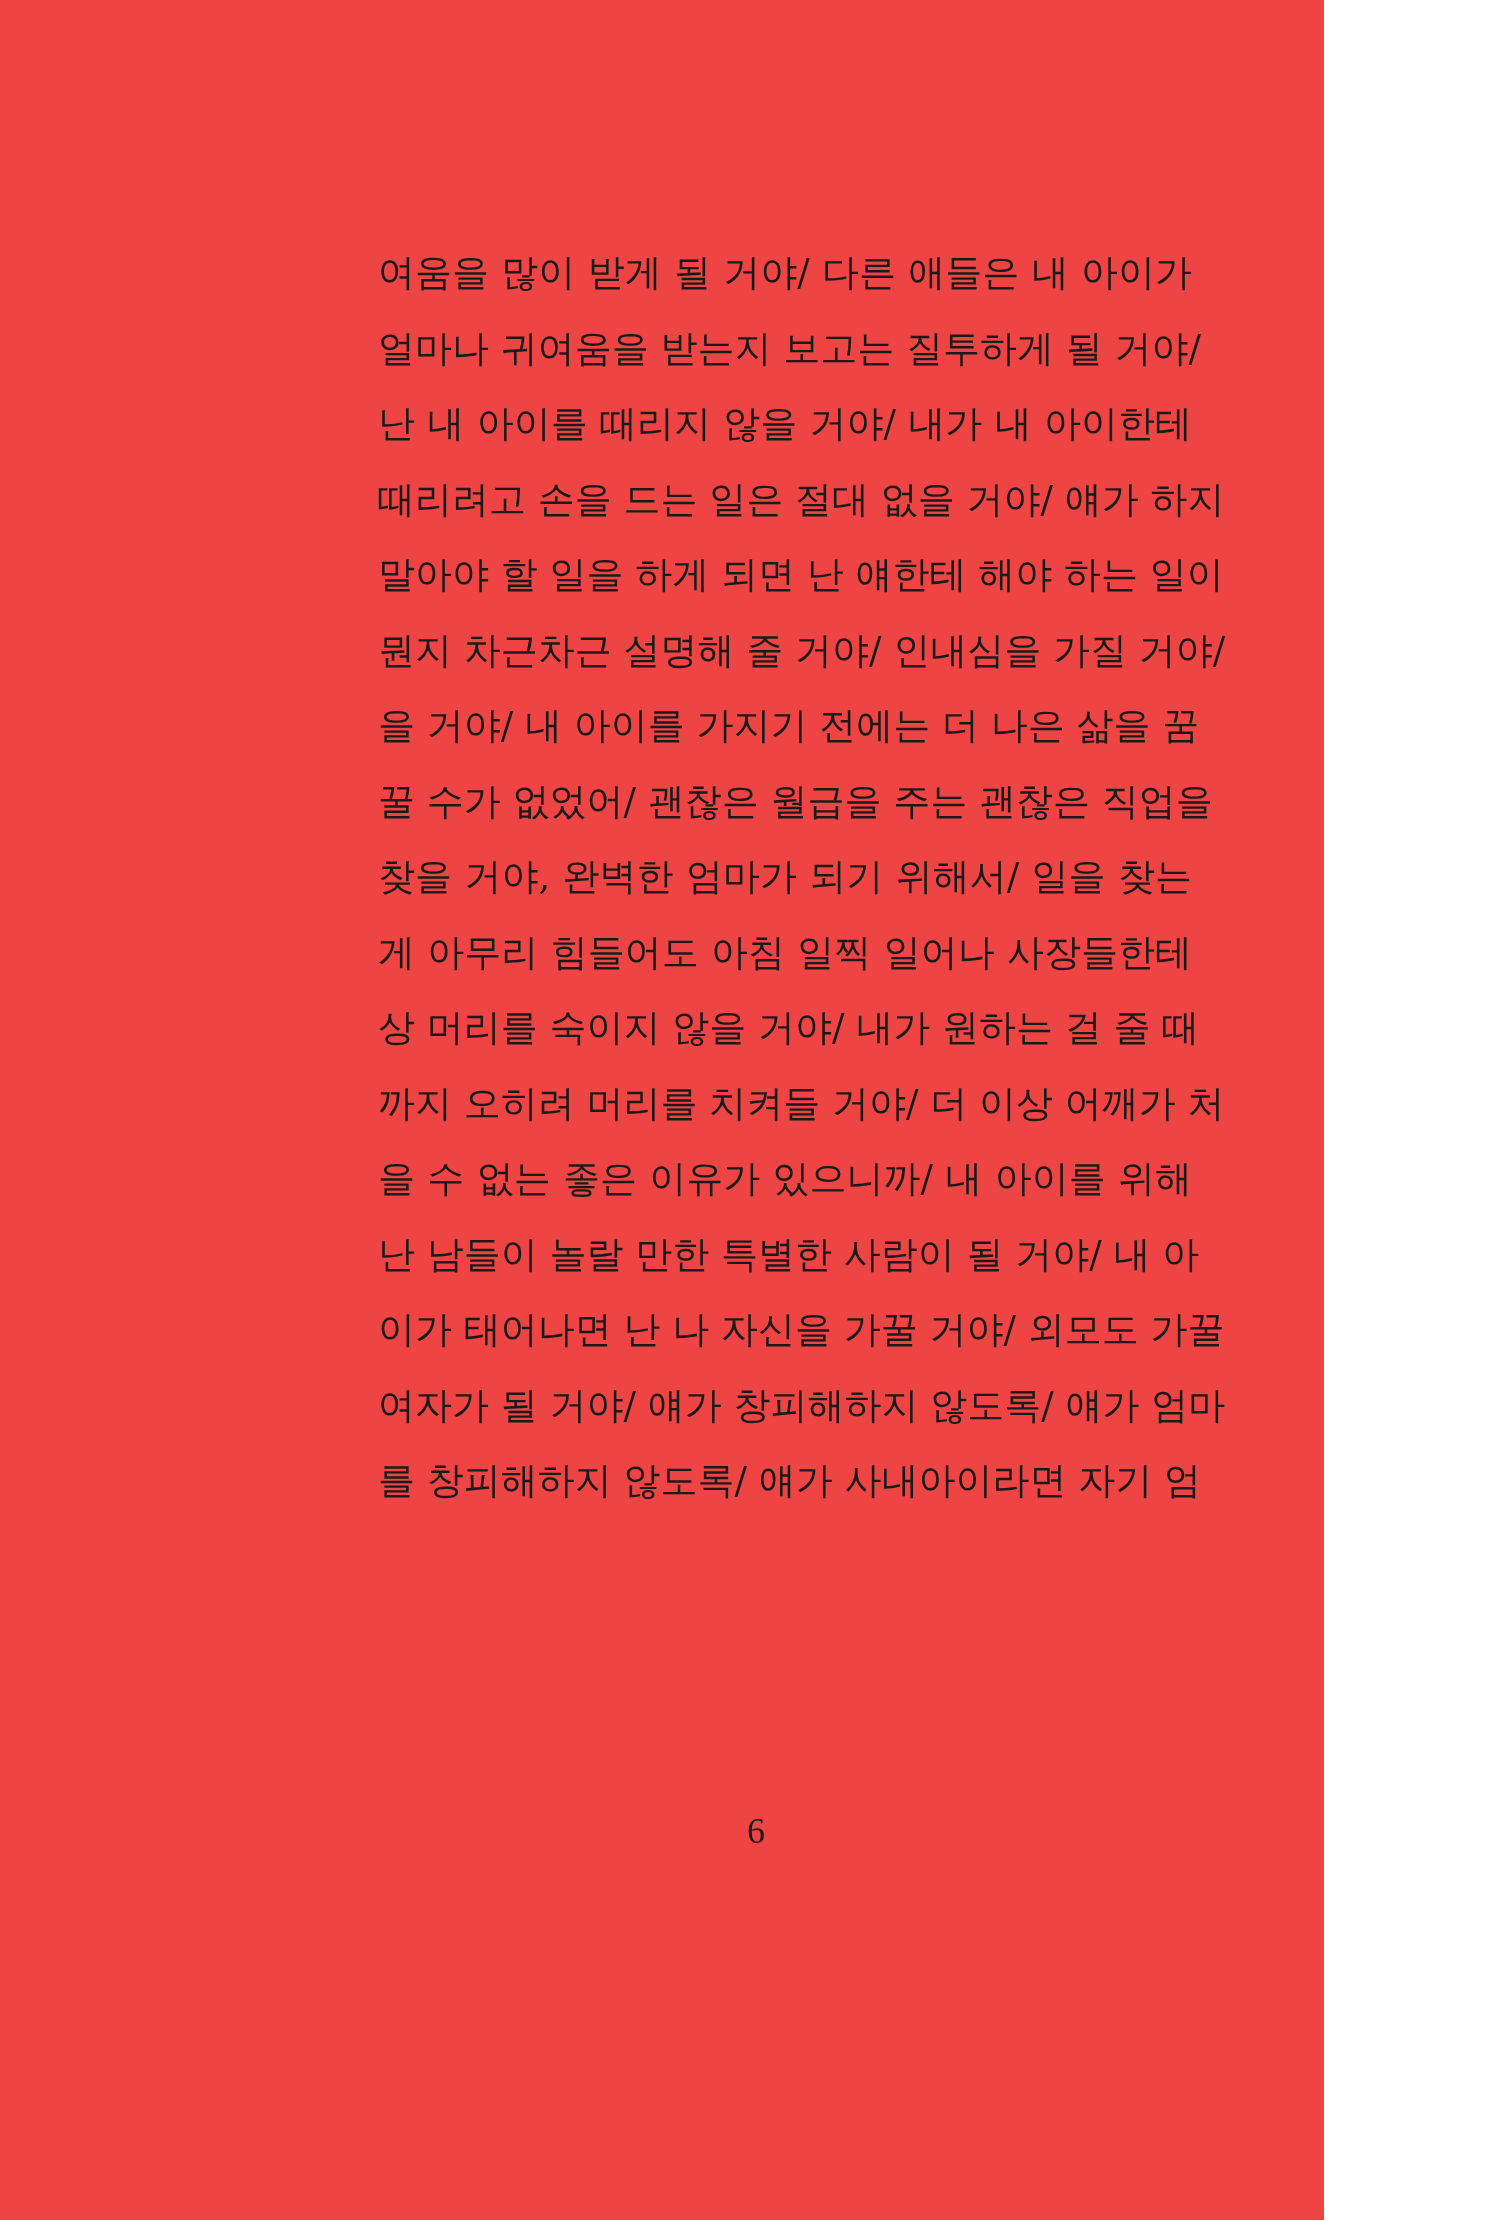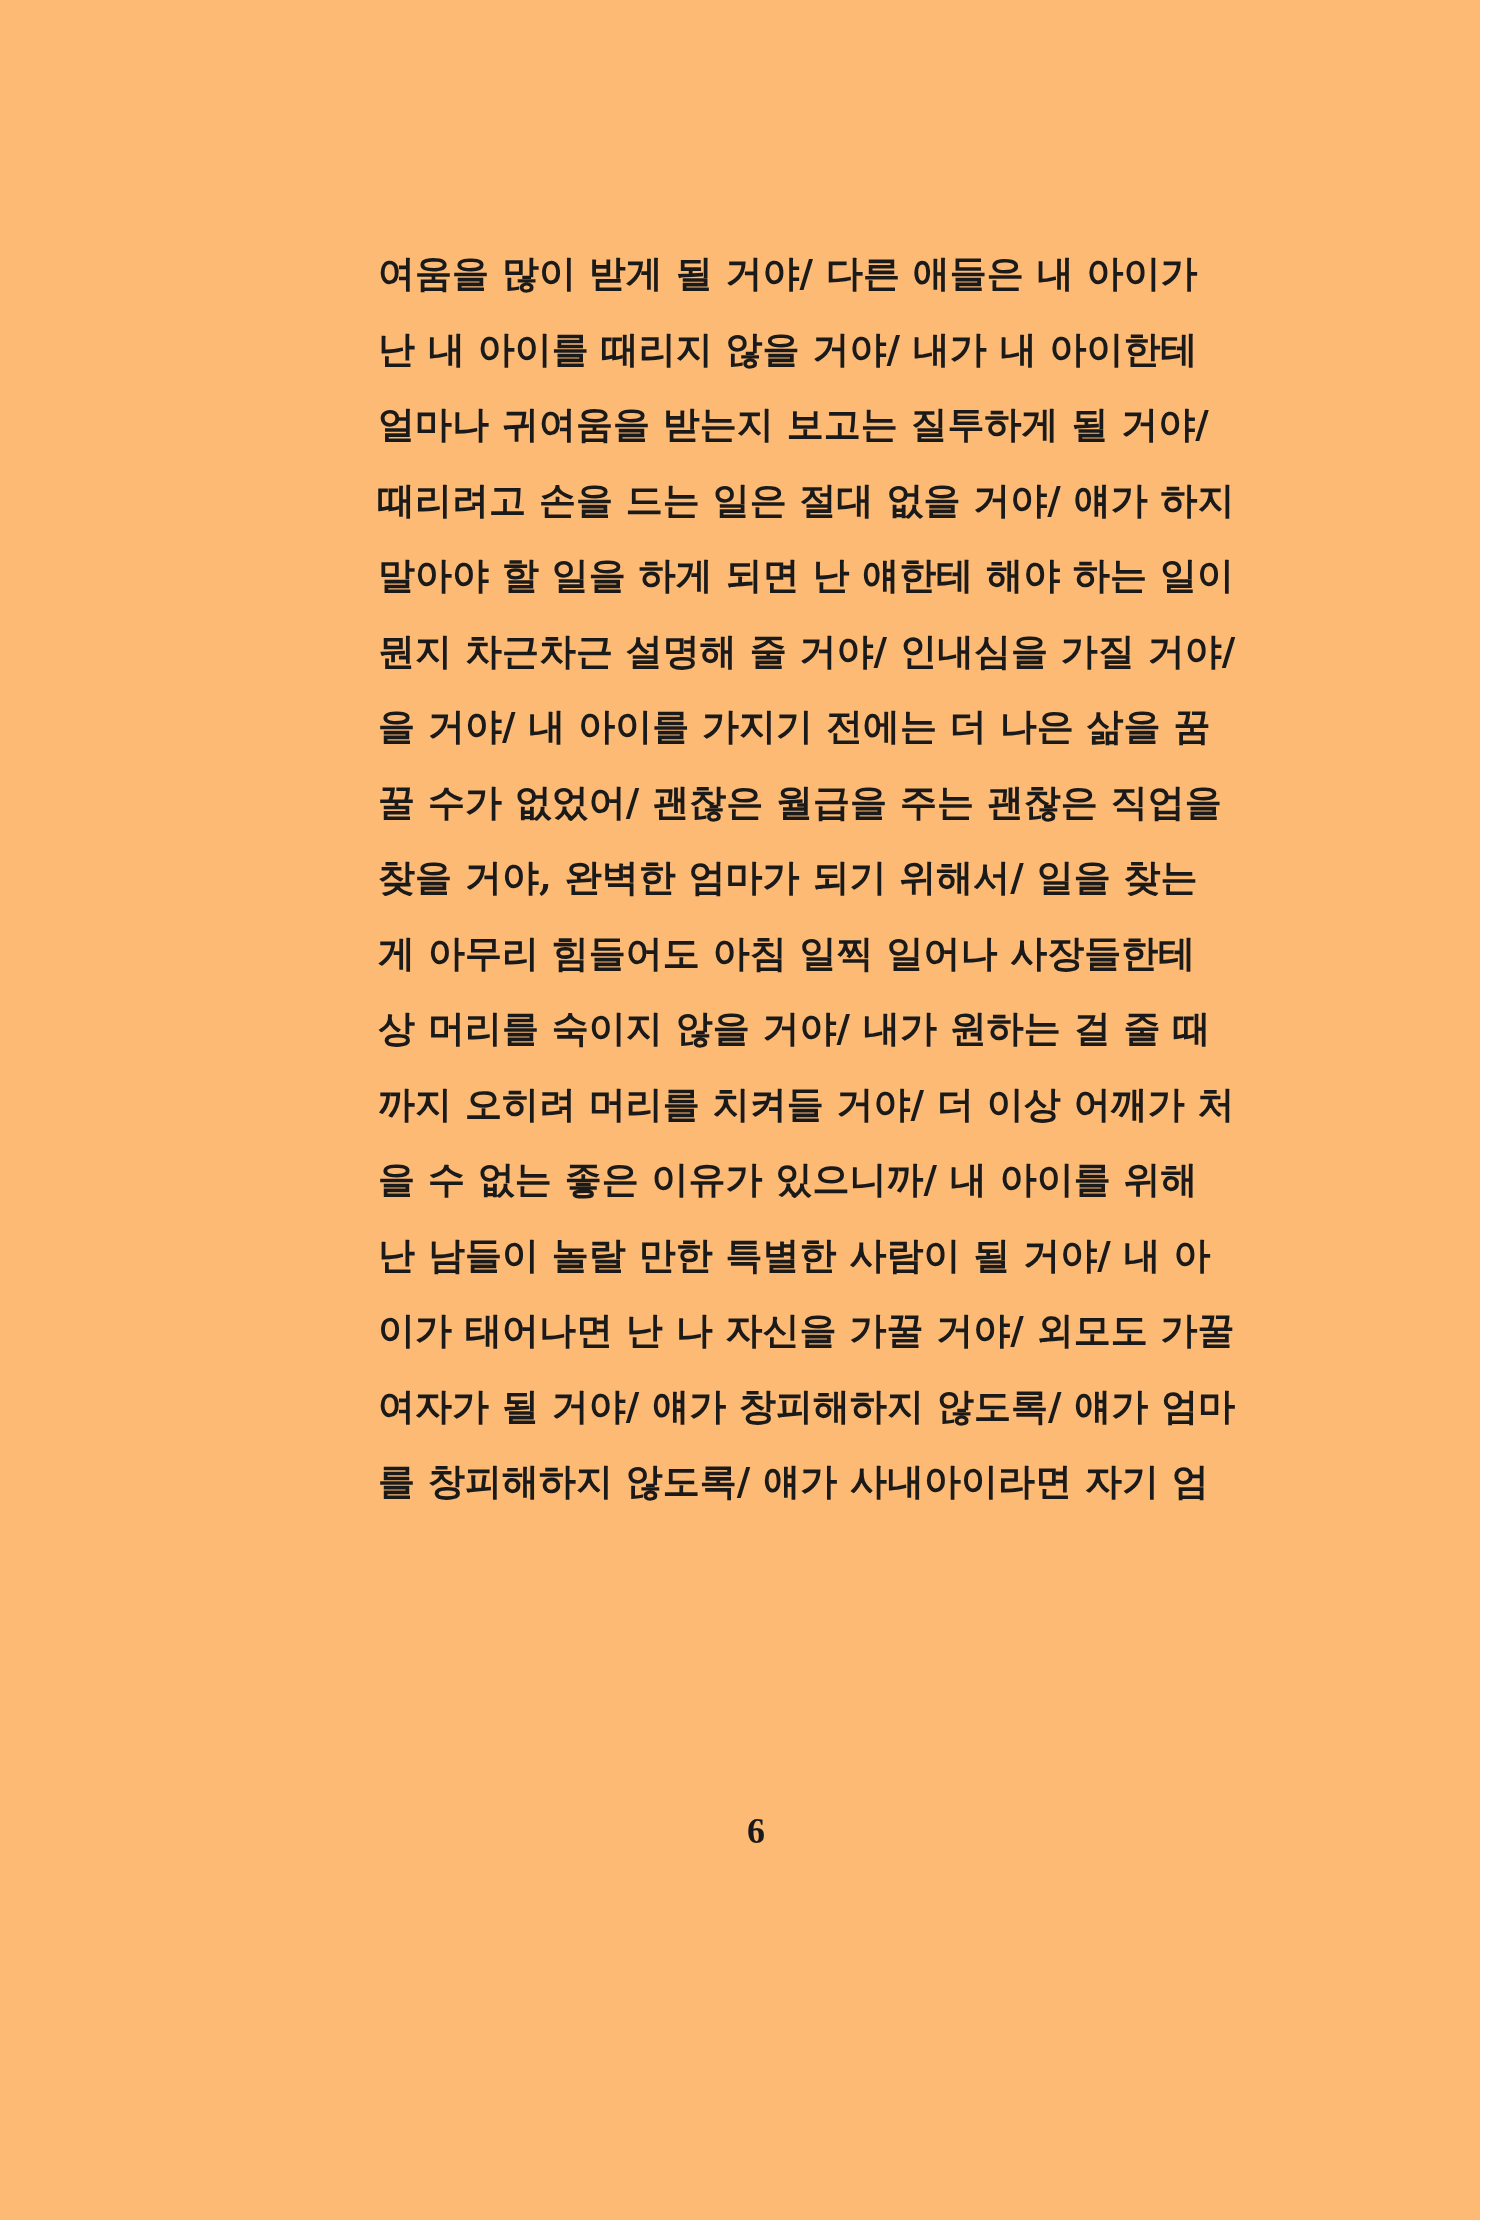--- a/index.html
+++ b/index.html
@@ -1,17 +1,17 @@
 <!DOCTYPE html>
 <html><head>
   <meta charset="utf-8">
   <style>
     html, body { margin: 0; padding: 0; background: #ffffff; }
     body { width: 1512px; height: 2220px; position: relative; overflow: hidden; }
-    .page { position: absolute; left: 0; top: 0; width: 1480px; height: 2220px; background: #fdba74; font-weight: bold; }
+    .page { position: absolute; left: 0; top: 0; width: 1324px; height: 2220px; background: #ef4444; }
     .text-block { position: absolute; left: 378px; top: 248px; width: 814px; }
     .line {
       display: block;
       height: 75.5px;
       font-family: "DejaVu Serif", "Liberation Serif", serif;
       font-size: 37px;
       color: #1a1a1a;
       white-space: nowrap;
       text-align: justify;
       text-align-last: justify;
@@ -23,22 +23,22 @@
       font-family: "Liberation Serif", "DejaVu Serif", serif;
       font-size: 36px; color: #1a1a1a;
     }
   </style>
 </head>
 <body>
 
 <div class="page">
   <div class="text-block">
     <span class="line">여움을 많이 받게 될 거야/ 다른 애들은 내 아이가</span>
+    <span class="line">얼마나 귀여움을 받는지 보고는 질투하게 될 거야/</span>
     <span class="line">난 내 아이를 때리지 않을 거야/ 내가 내 아이한테</span>
-    <span class="line">얼마나 귀여움을 받는지 보고는 질투하게 될 거야/</span>
     <span class="line">때리려고 손을 드는 일은 절대 없을 거야/ 얘가 하지</span>
     <span class="line">말아야 할 일을 하게 되면 난 얘한테 해야 하는 일이</span>
     <span class="line">뭔지 차근차근 설명해 줄 거야/ 인내심을 가질 거야/</span>
     <span class="line">을 거야/ 내 아이를 가지기 전에는 더 나은 삶을 꿈</span>
     <span class="line">꿀 수가 없었어/ 괜찮은 월급을 주는 괜찮은 직업을</span>
     <span class="line">찾을 거야, 완벽한 엄마가 되기 위해서/ 일을 찾는</span>
     <span class="line">게 아무리 힘들어도 아침 일찍 일어나 사장들한테</span>
     <span class="line">상 머리를 숙이지 않을 거야/ 내가 원하는 걸 줄 때</span>
     <span class="line">까지 오히려 머리를 치켜들 거야/ 더 이상 어깨가 처</span>
     <span class="line">을 수 없는 좋은 이유가 있으니까/ 내 아이를 위해</span>

